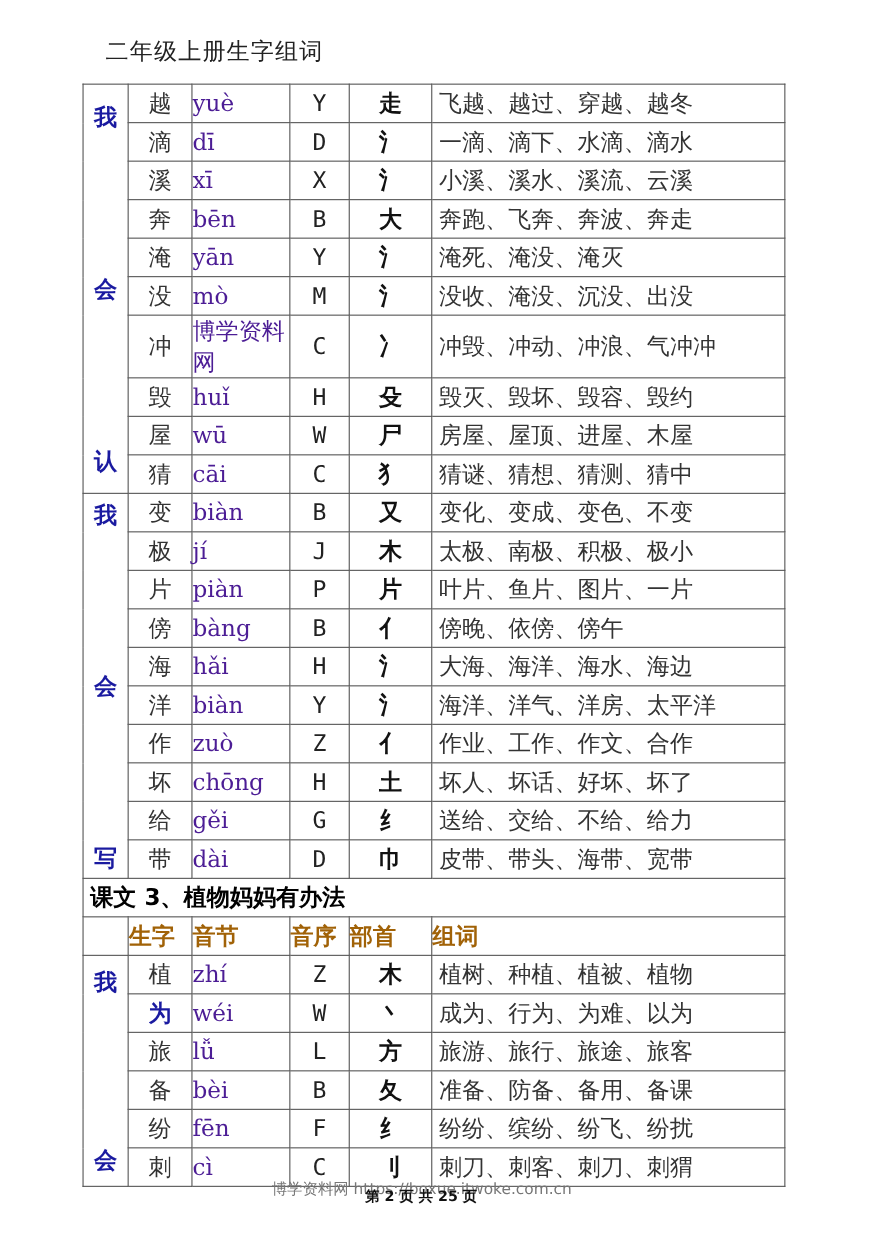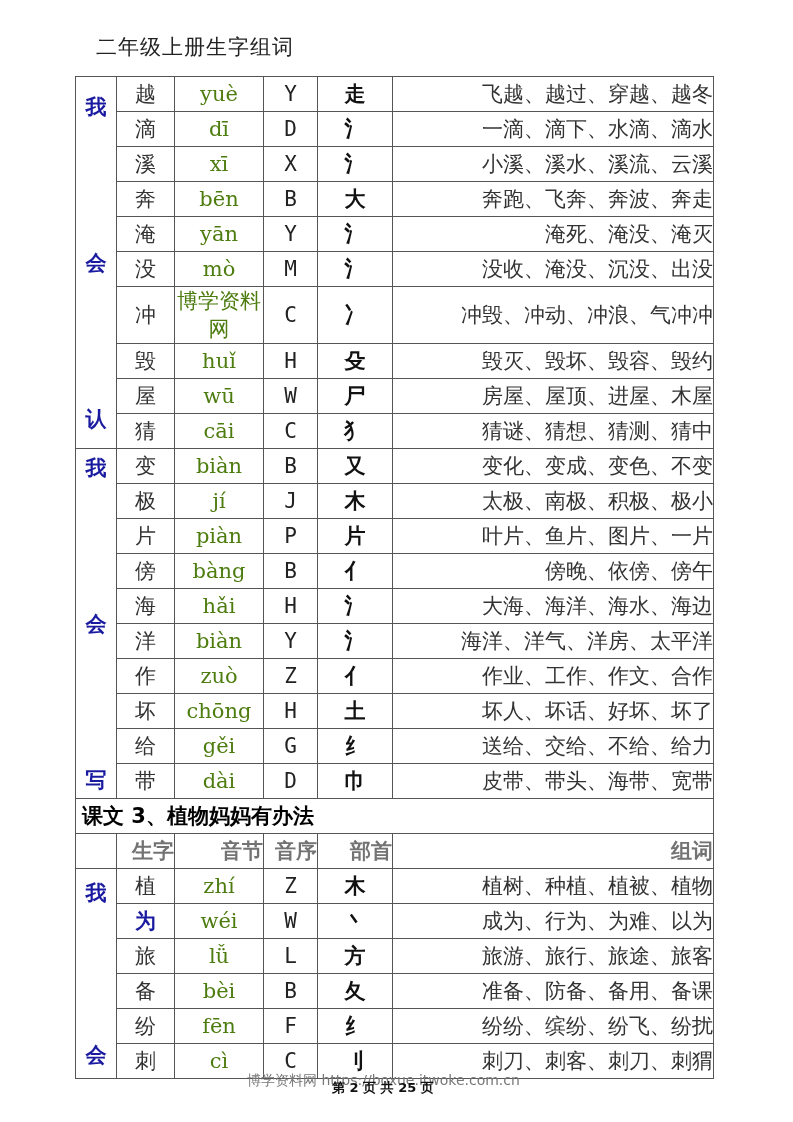--- a/index.html
+++ b/index.html
@@ -3,27 +3,27 @@
 <meta charset="utf-8">
 <style>
   html, body { margin:0; padding:0; background:#ffffff; }
   body { width:793px; height:1122px; position:relative; overflow:hidden;
          font-family:"DejaVu Serif", "Liberation Serif", serif; color:#222; }
   .doc-title { position:absolute; left:96px; top:33px; font-size:21px; letter-spacing:1px; color:#222; }
   table.vocab { position:absolute; left:75px; top:76px; border-collapse:collapse; width:639px; table-layout:fixed; }
   table.vocab td { border:1px solid #555; padding:0; height:34px; font-size:21px; }
   .c-sec { width:40px; text-align:center; vertical-align:middle; color:#1a1aa0; font-weight:bold; font-family:"DejaVu Sans", sans-serif; font-size:20px; }
   .c-char { width:57px; text-align:center; font-size:23px; color:#333; }
-  .c-pin { width:88px; text-align:center; font-size:21px; color:#4d7c0f; font-family:"DejaVu Serif", serif; }
+  .c-pin { width:88px; font-size:21px; color:#4c1d95; font-family:"DejaVu Serif", serif; }
   .c-ord { width:53px; text-align:center; font-family:"DejaVu Sans Mono", monospace; font-size:19px; color:#222; }
   .c-rad { width:74px; text-align:center; font-weight:bold; font-size:21px; color:#111; font-family:"DejaVu Sans", sans-serif; }
-  .c-words { text-align:right; padding-left:6px !important; font-size:18px; color:#333; white-space:nowrap; }
+  .c-words { text-align:left; padding-left:6px !important; font-size:18px; color:#333; white-space:nowrap; }
   .sec-stack { display:flex; flex-direction:column; justify-content:space-between; align-items:center; }
   .title-row td { height:32px; font-size:21px; font-weight:bold; color:#000000; padding-left:6px !important; font-family:"DejaVu Sans", sans-serif; }
-  .hdr-row td { height:26px; color:#737373; font-weight:bold; font-size:15px; text-align:right; font-family:"DejaVu Sans", sans-serif; }
+  .hdr-row td { height:26px; color:#a16207; font-weight:bold; font-size:15px; text-align:left; font-family:"DejaVu Sans", sans-serif; }
   .blue-char { color:#1a1aa0; font-weight:bold; }
   .footer-wm { position:absolute; left:247px; top:1072px; font-size:14px; color:#777; font-family:"DejaVu Sans", sans-serif; }
   .footer-page { position:absolute; left:332px; top:1079px; font-size:13px; font-weight:bold; color:#111; font-family:"DejaVu Sans", sans-serif; }
 </style>
 </head>
 <body>
 
 <div class="doc-title">二年级上册生字组词</div>
 
 <table class="vocab">

